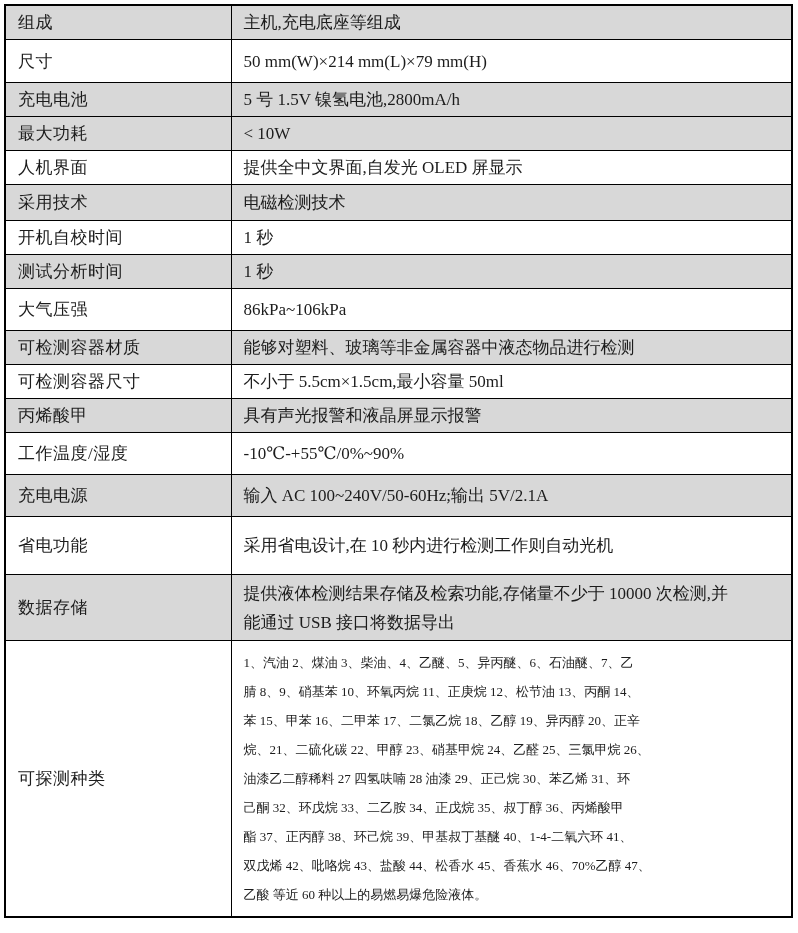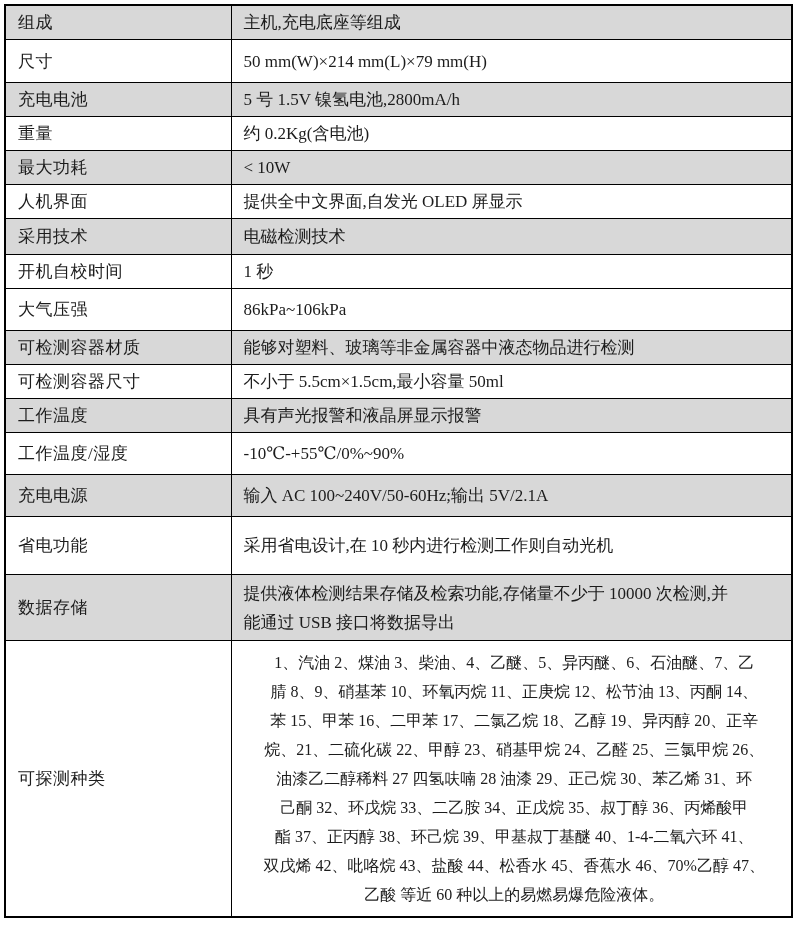--- a/index.html
+++ b/index.html
@@ -41,22 +41,21 @@
     width: 561px;
   }
   tr.shaded td {
     background: #d8d8d8;
   }
   .value-line {
     line-height: 29px;
     white-space: nowrap;
   }
   tr.tall .value-line {
-    font-size: 16px;
-    text-align: center;
+    font-size: 13px;
   }
 </style>
 </head>
 <body>
 
 <div class="page">
   <table class="spec-table">
     <tbody>
         <tr class="shaded" style="height: 28px;">
           <td class="label-cell">组成</td>
@@ -69,26 +68,20 @@
           <td class="value-cell">
             <div class="value-line">50 mm(W)×214 mm(L)×79 mm(H)</div>
           </td>
         </tr>
         <tr class="shaded" style="height: 31px; margin-top: 9px;">
           <td class="label-cell">充电电池</td>
           <td class="value-cell">
             <div class="value-line">5 号 1.5V 镍氢电池,2800mA/h</div>
           </td>
         </tr>
-        <tr style="height: 26px;">
-          <td class="label-cell">重量</td>
-          <td class="value-cell">
-            <div class="value-line">约 0.2Kg(含电池)</div>
-          </td>
-        </tr>
         <tr class="shaded" style="height: 28px;">
           <td class="label-cell">最大功耗</td>
           <td class="value-cell">
             <div class="value-line">&lt; 10W</div>
           </td>
         </tr>
         <tr style="height: 31px;">
           <td class="label-cell">人机界面</td>
           <td class="value-cell">
             <div class="value-line">提供全中文界面,自发光 OLED 屏显示</div>
@@ -99,40 +92,46 @@
           <td class="value-cell">
             <div class="value-line">电磁检测技术</div>
           </td>
         </tr>
         <tr style="height: 28px;">
           <td class="label-cell">开机自校时间</td>
           <td class="value-cell">
             <div class="value-line">1 秒</div>
           </td>
         </tr>
+        <tr class="shaded" style="height: 30px;">
+          <td class="label-cell">测试分析时间</td>
+          <td class="value-cell">
+            <div class="value-line">1 秒</div>
+          </td>
+        </tr>
         <tr style="height: 42px;">
           <td class="label-cell">大气压强</td>
           <td class="value-cell">
             <div class="value-line">86kPa~106kPa</div>
           </td>
         </tr>
         <tr class="shaded" style="height: 31px;">
           <td class="label-cell">可检测容器材质</td>
           <td class="value-cell">
             <div class="value-line">能够对塑料、玻璃等非金属容器中液态物品进行检测</div>
           </td>
         </tr>
         <tr style="height: 24px;">
           <td class="label-cell">可检测容器尺寸</td>
           <td class="value-cell">
             <div class="value-line">不小于 5.5cm×1.5cm,最小容量 50ml</div>
           </td>
         </tr>
         <tr class="shaded" style="height: 26px;">
-          <td class="label-cell">工作温度</td>
+          <td class="label-cell">丙烯酸甲</td>
           <td class="value-cell">
             <div class="value-line">具有声光报警和液晶屏显示报警</div>
           </td>
         </tr>
         <tr style="height: 42px;">
           <td class="label-cell">工作温度/湿度</td>
           <td class="value-cell">
             <div class="value-line">-10℃-+55℃/0%~90%</div>
           </td>
         </tr>

